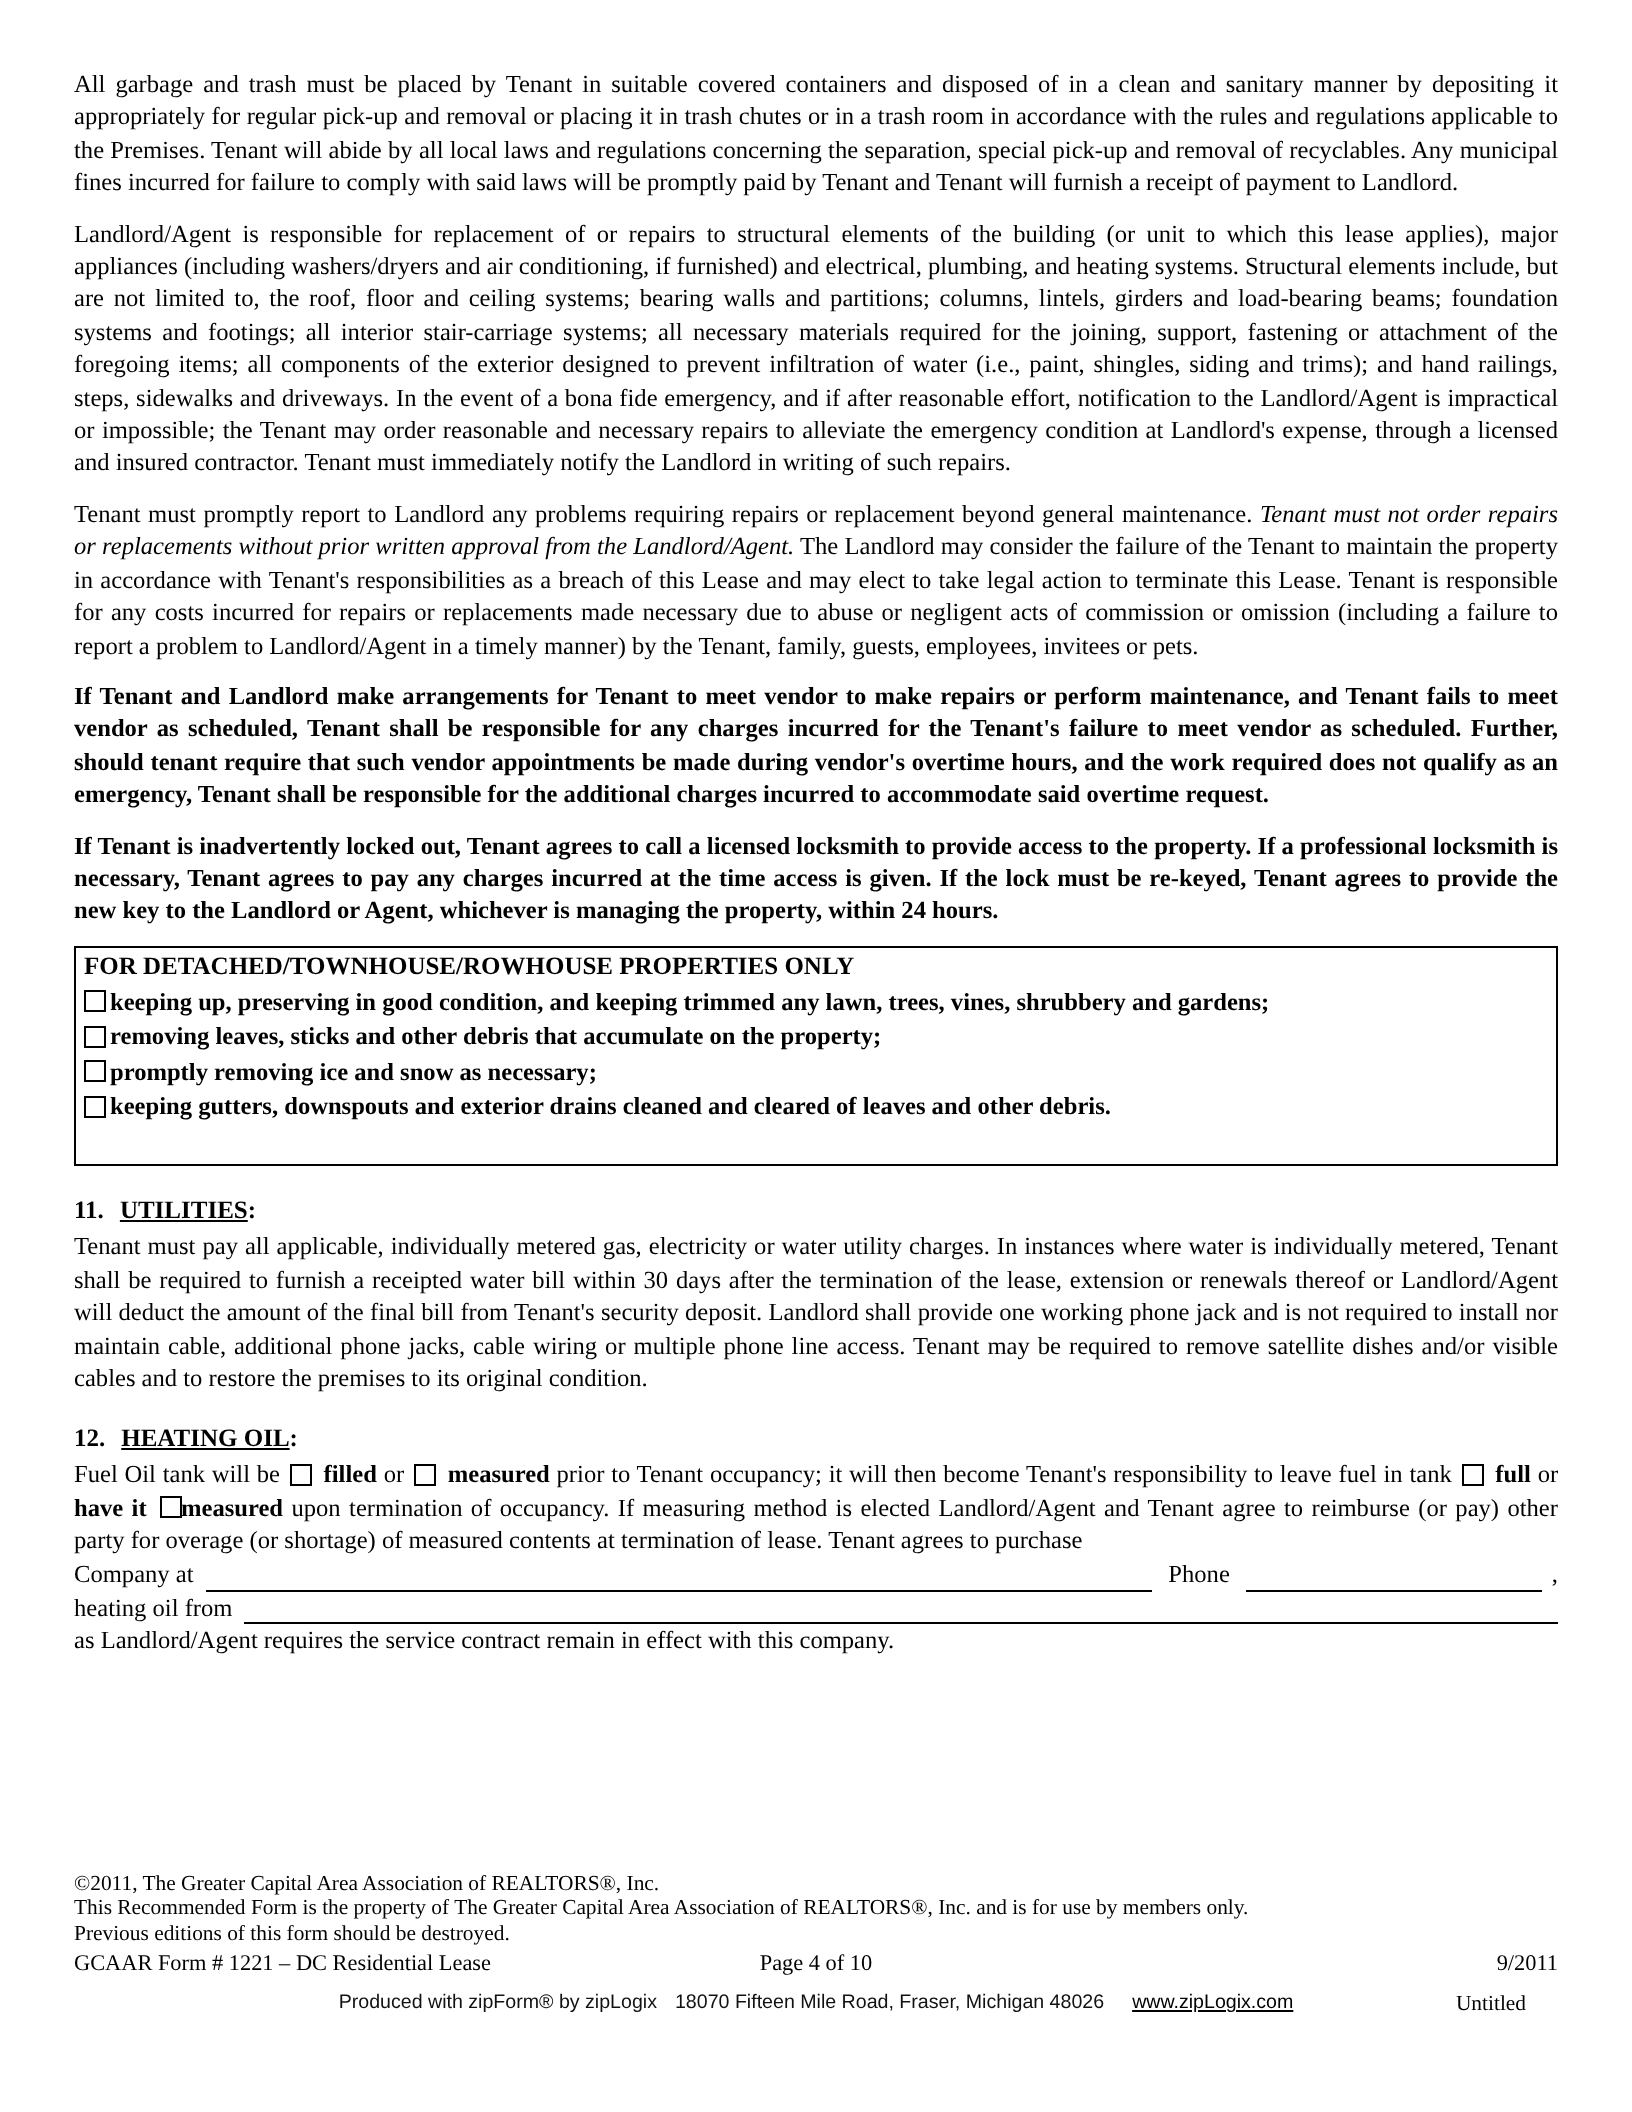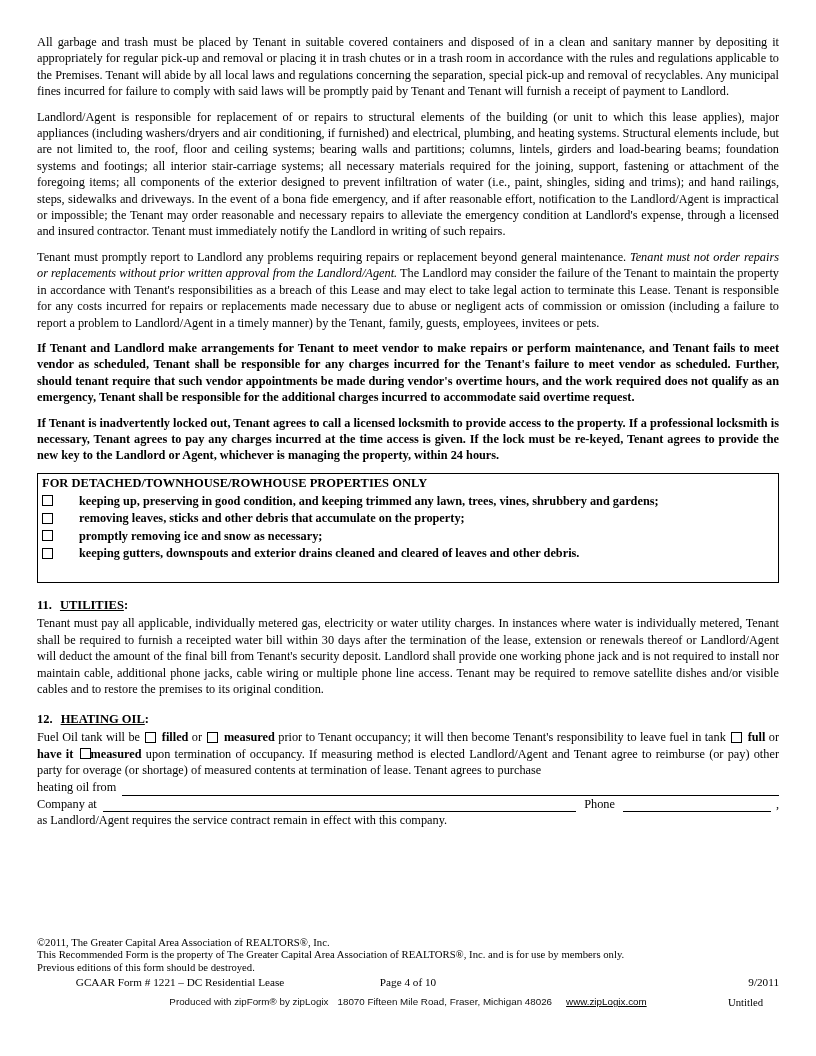--- a/index.html
+++ b/index.html
@@ -17,21 +17,21 @@
   .para.bold { font-weight:bold; }
   .italic { font-style:italic; }
 
   .props-box {
     border:1.5px solid #000; margin-top:5px; margin-bottom:6px;
     padding:1px 6px 21px 4px;
     font-weight:bold;
   }
   .props-title { font-size:12.5px; line-height:17px; }
   .prop-row {
-    display:flex; align-items:center; gap:26px;
+    display:flex; align-items:center; gap:2px;
     font-size:12.3px; line-height:16.4px; margin-top:1px;
   }
   .cb {
     width:11px; height:11px; border:1.4px solid #000; background:#fff;
     display:inline-block; flex:none;
   }
   .cb.inline { vertical-align:-1.5px; margin:0 2px; }
   .cb.tight { margin-right:0; }
 
   .sec-head { font-size:12.5px; font-weight:bold; margin-top:15px; margin-bottom:2px; }
@@ -46,21 +46,21 @@
   }
   .blank { border-bottom:1.2px solid #000; height:14px; display:inline-block; }
   .blank.grow { flex:1 1 auto; margin-left:6px; }
   .blank.phone { width:148px; margin-left:8px; flex:none; }
   .phone-label { margin-left:8px; }
   .comma { margin-left:5px; }
 
   .footer { position:absolute; left:37px; right:37px; top:936px; }
   .f-center { text-align:left; font-size:10.7px; line-height:12.4px; }
   .f-meta { display:flex; font-size:11.2px; margin-top:3px; }
-  .f-meta .l { flex:1; text-align:right; }
+  .f-meta .l { flex:1; text-align:left; }
   .f-meta .c { flex:1; text-align:center; }
   .f-meta .r { flex:1; text-align:right; }
   .f-produced {
     position:relative; margin-top:8px; text-align:center;
     font-family:"Liberation Sans", sans-serif; font-size:9.8px; color:#111;
   }
   .f-produced .addr { margin-left:9px; }
   .f-produced .link { margin-left:14px; text-decoration:underline; color:#000; }
   .f-untitled {
     position:absolute; right:16px; top:0;
@@ -115,30 +115,30 @@
     <b>measured</b>
     <span>prior to Tenant occupancy; it will then become Tenant's responsibility to leave fuel in tank</span>
     <span class="cb inline"></span>
     <b>full</b>
     <span>or</span>
     <b>have it</b>
     <span class="cb inline tight"></span><b>measured</b>
     <span>upon termination of occupancy. If measuring method is elected Landlord/Agent and Tenant agree to reimburse (or pay) other party for overage (or shortage) of measured contents at termination of lease. Tenant agrees to purchase</span></p>
 
   <div class="fill-row">
-    <span>heating oil from</span>
-    <span class="blank grow"></span>
-  </div>
-
-  <div class="fill-row">
     <span>Company at</span>
     <span class="blank grow"></span>
     <span class="phone-label">Phone</span>
     <span class="blank phone"></span>
     <span class="comma">,</span>
+  </div>
+
+  <div class="fill-row">
+    <span>heating oil from</span>
+    <span class="blank grow"></span>
   </div>
 
   <p class="para">as Landlord/Agent requires the service contract remain in effect with this company.</p>
 
 </div>
 
 <div class="footer">
   <div class="f-center">©2011, The Greater Capital Area Association of REALTORS®, Inc.</div>
   <div class="f-center">This Recommended Form is the property of The Greater Capital Area Association of REALTORS®, Inc. and is for use by members only.</div>
   <div class="f-center">Previous editions of this form should be destroyed.</div>

